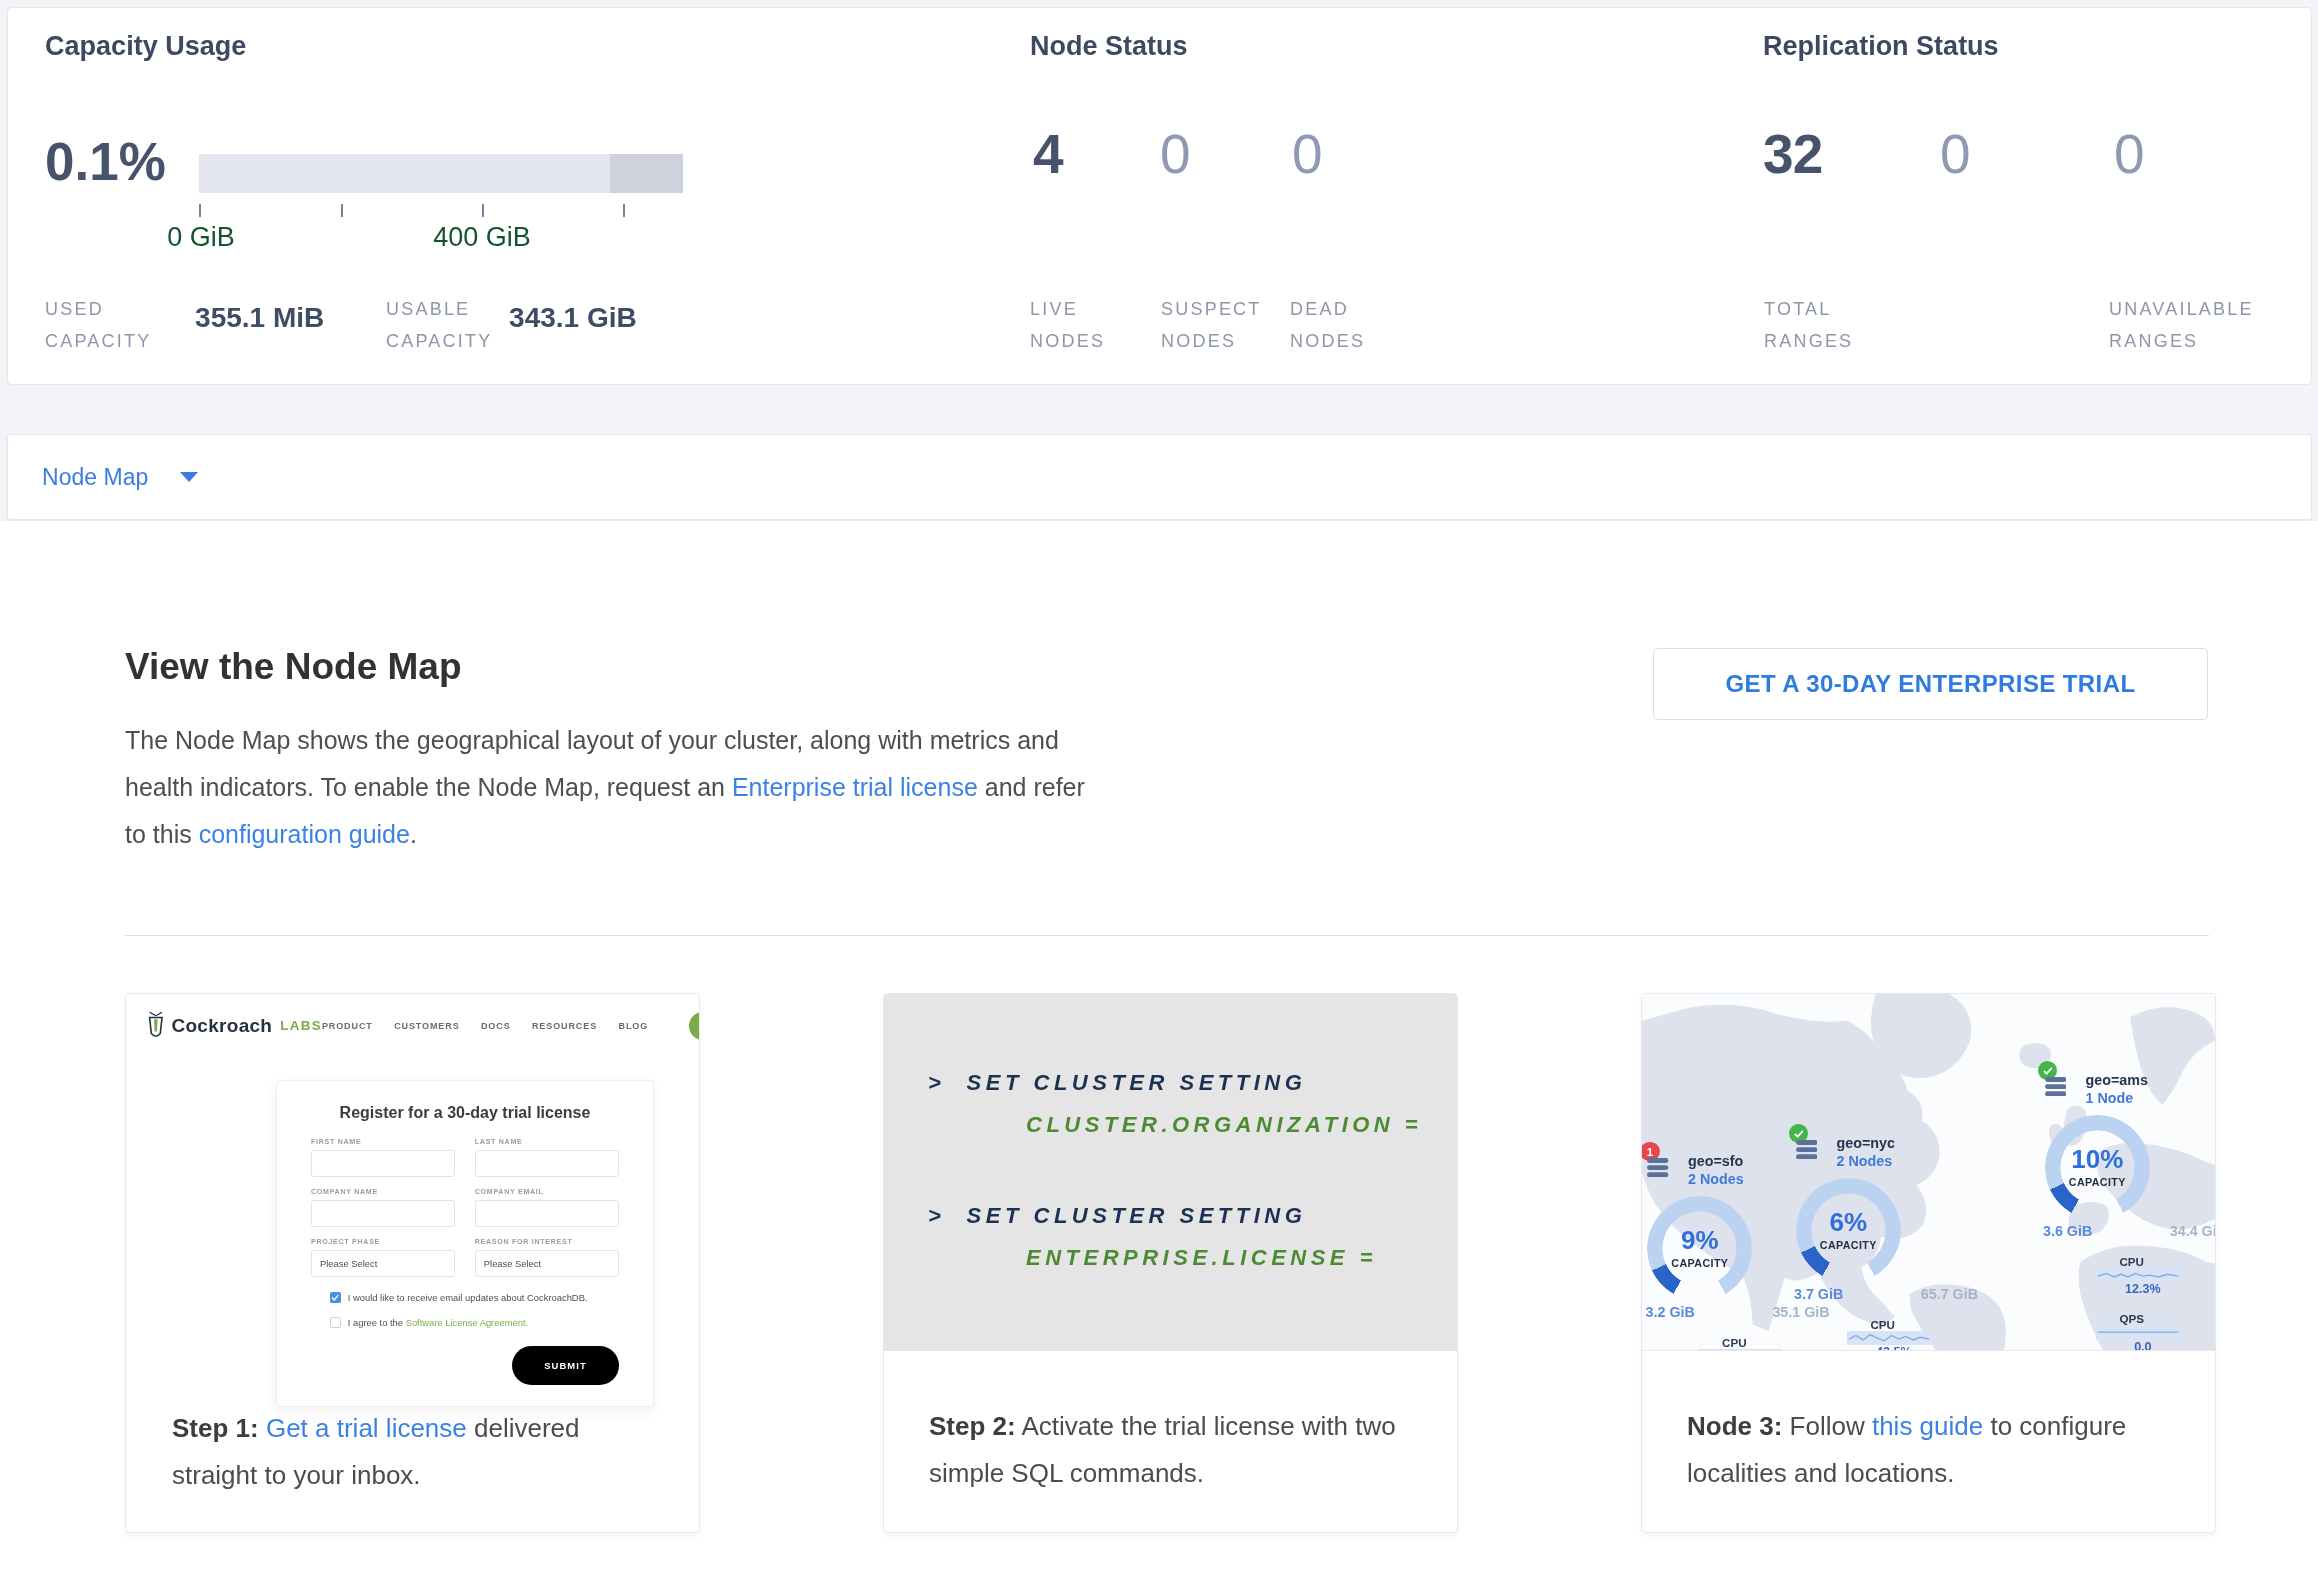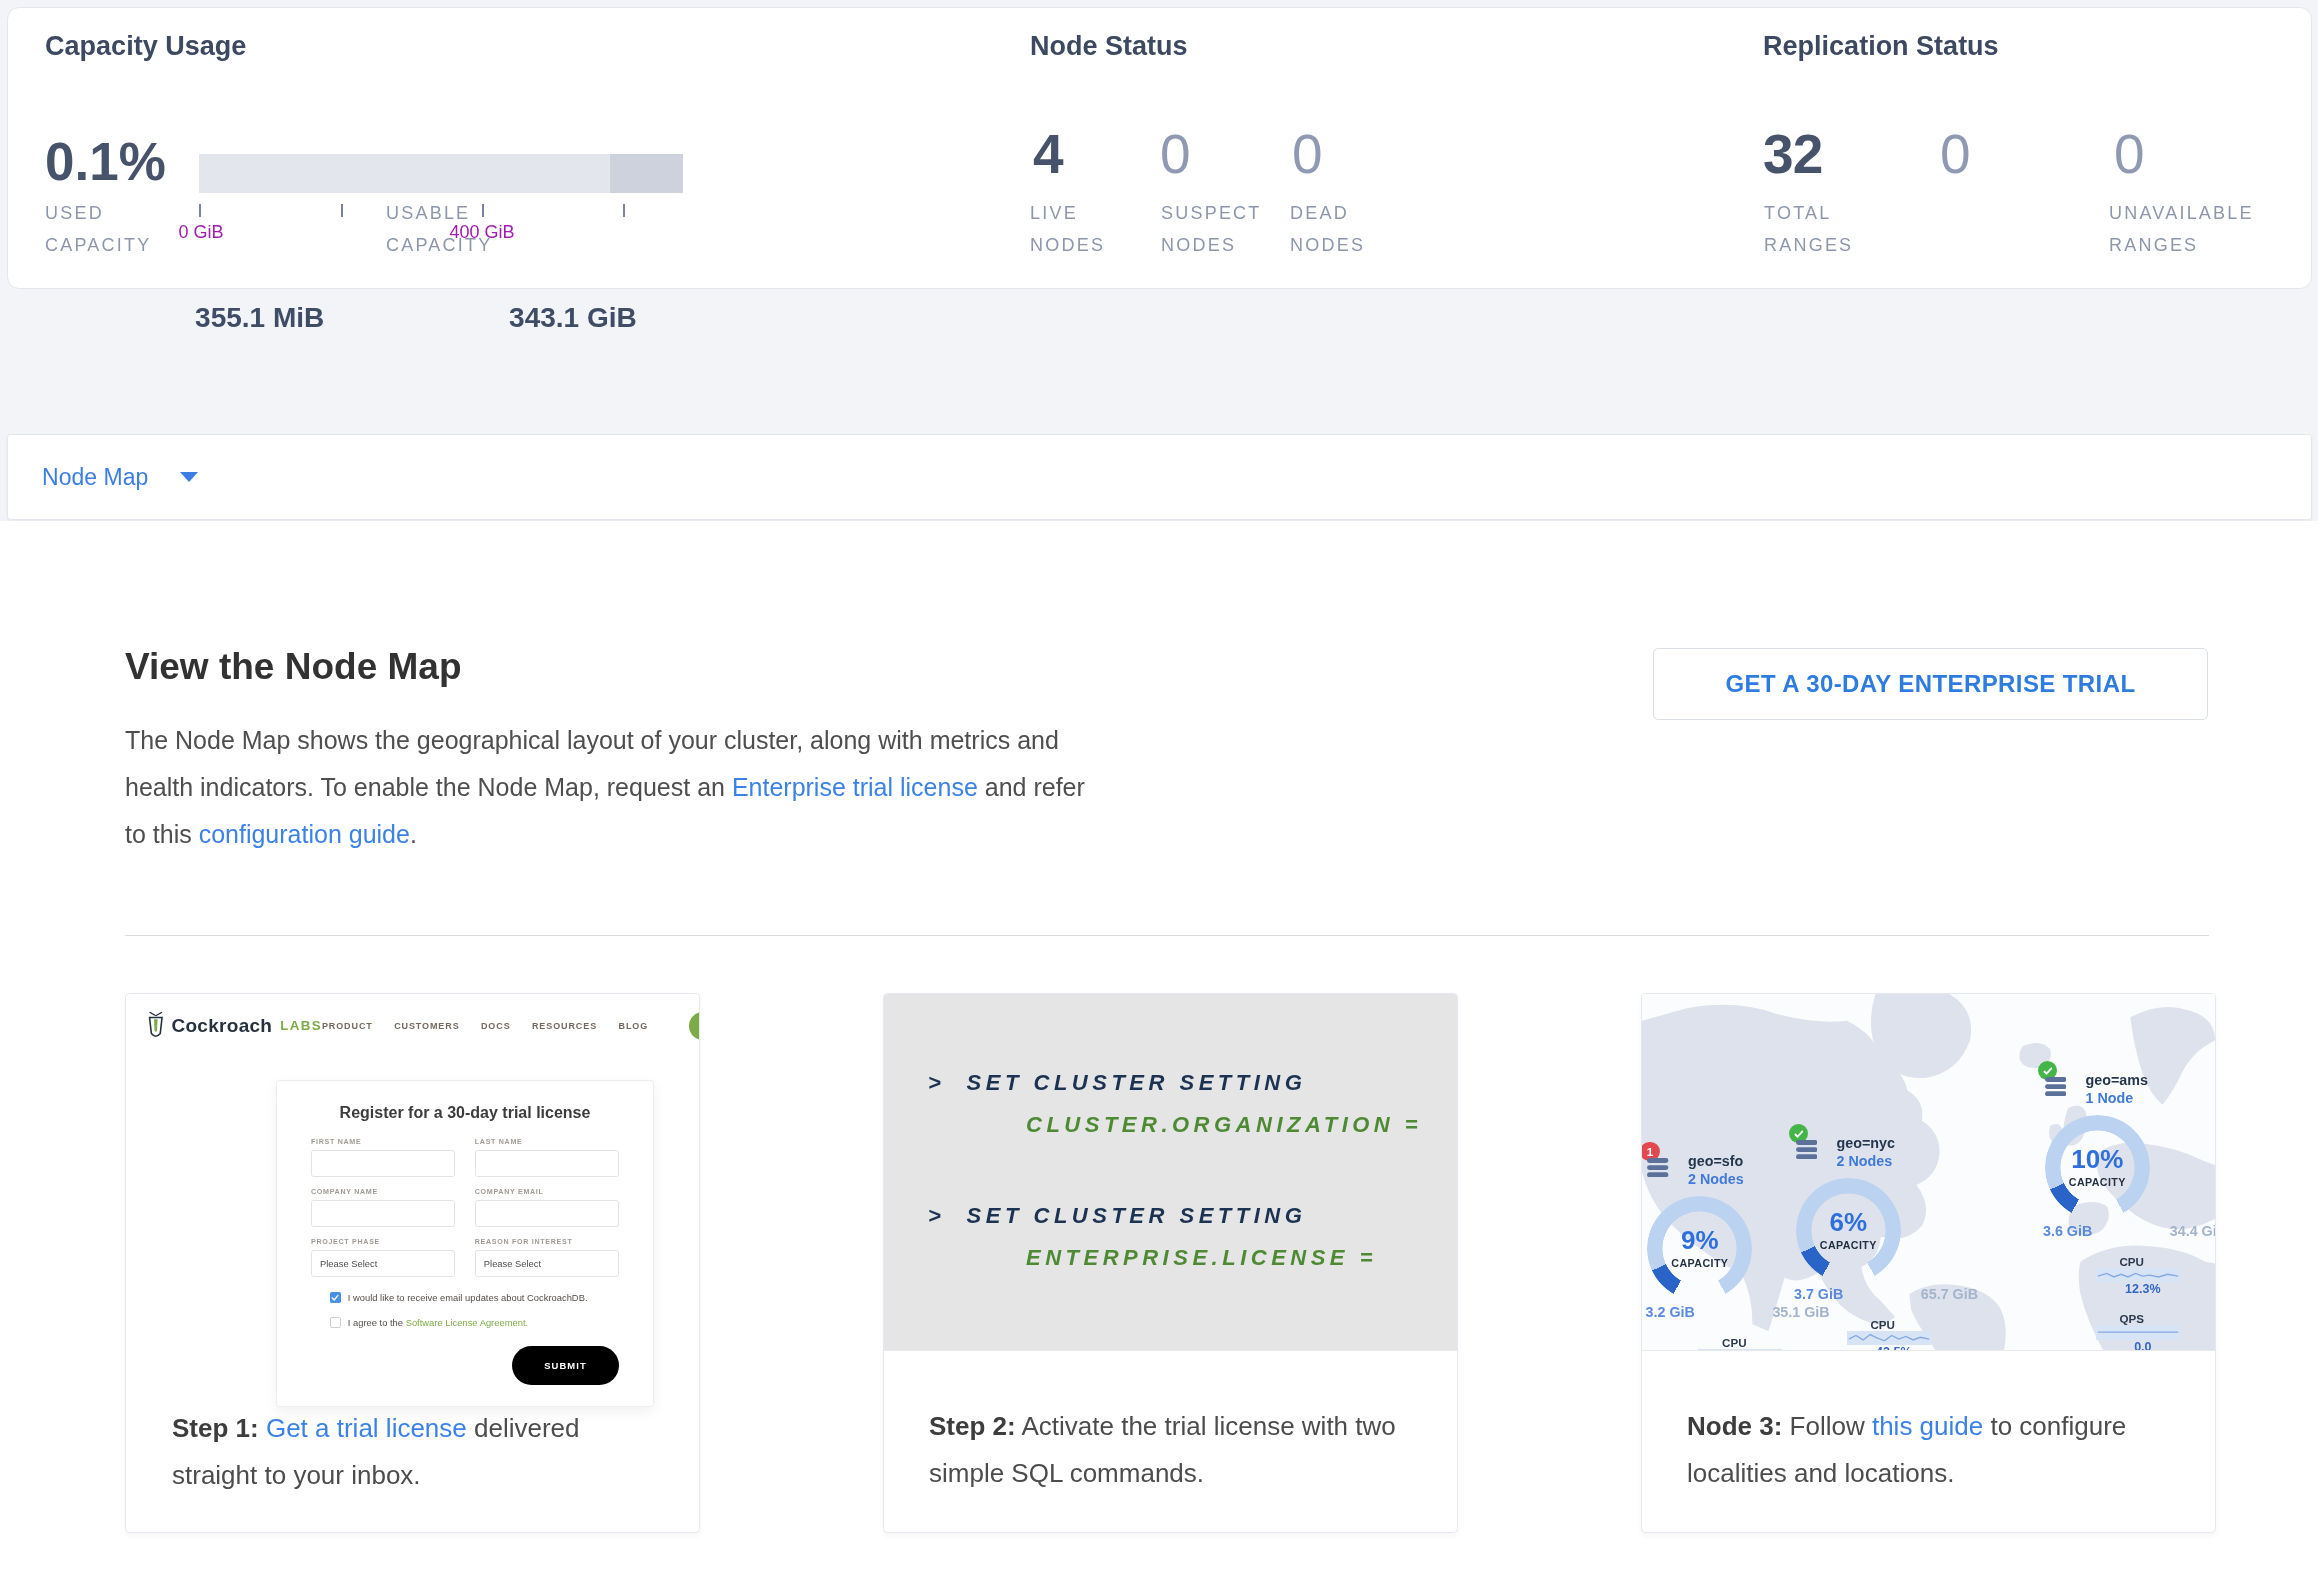--- a/index.html
+++ b/index.html
@@ -7,32 +7,32 @@
   body {
     position: relative;
     background: #f2f4f8;
     font-family: "Liberation Sans", sans-serif;
     overflow: hidden;
     color: #3d4960;
   }
 
   
   .top-card {
-    position:absolute; left:7.1px; top:7.1px; right:7.1px; height:282px;
-    background:#fff; border:0.9px solid #e3e6ec; border-radius:12px;
+    position:absolute; left:7.1px; top:7.1px; right:7.1px; height:378px;
+    background:#fff; border:0.9px solid #e3e6ec; border-radius:5px;
   }
   .sec-title { position:absolute; font-size:27px; font-weight:700; color:#3d4960; }
   .big-num { position:absolute; font-size:55px; font-weight:700; color:#46536b; letter-spacing:-0.9px; }
   .big-num.dim { color:#8f99b2; font-weight:400; }
   .cap-pct { position:absolute; left:37px; top:123px; font-size:53px; font-weight:700; color:#46536b; }
   .bar-wrap { position:absolute; left:191px; top:146px; width:484px; height:89px; }
   .cap-bar { position:relative; width:484px; height:39px; background:#e3e6ed; }
   .cap-bar .dark-seg { position:absolute; right:0; top:0; width:73px; height:100%; background:#cdd2dc; }
   .tick { position:absolute; top:50px; width:1.8px; height:13.4px; background:#7882a0; }
-  .tick-label { position:absolute; top:68px; transform:translateX(-50%); font-size:18px; color:#a21caf; white-space:nowrap; }
+  .tick-label { position:absolute; top:68px; transform:translateX(-50%); font-size:27px; color:#14532d; white-space:nowrap; }
   .stat-label {
     position:absolute; bottom:27px; font-size:18px; letter-spacing:2.2px;
     color:#8d96ab; line-height:32px; text-transform:uppercase;
   }
   .stat-value { position:absolute; top:294px; font-size:28px; font-weight:700; color:#3e4c66; white-space:nowrap; }
 
   
   .nodemap-bar {
     position:absolute; left:7.1px; right:7.1px; top:434px; height:86px;
     background:#fff; border:0.9px solid #e3e6ec; border-radius:3.6px;

